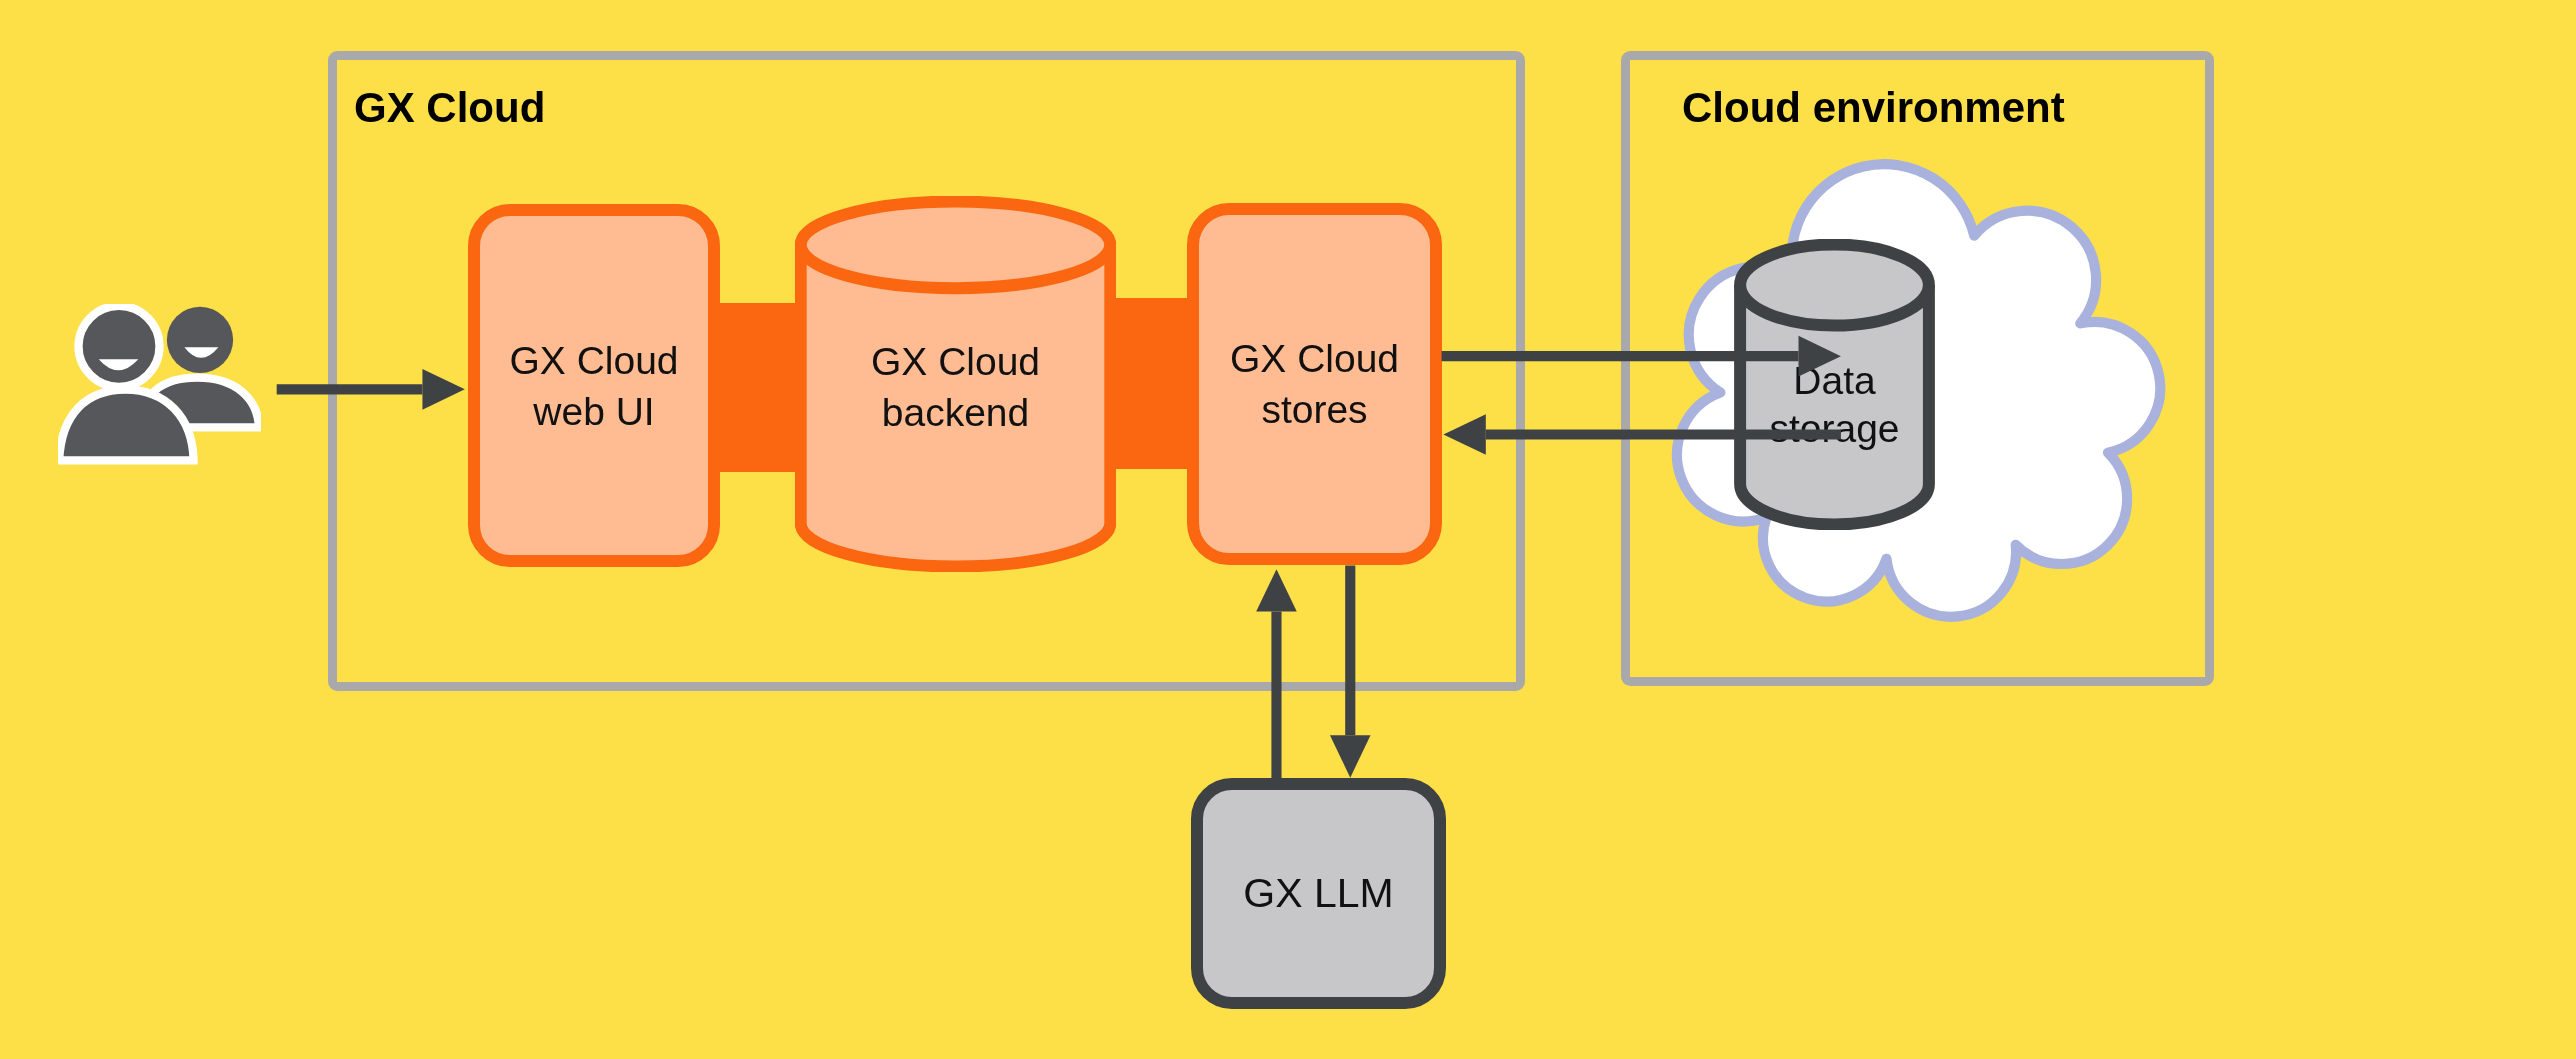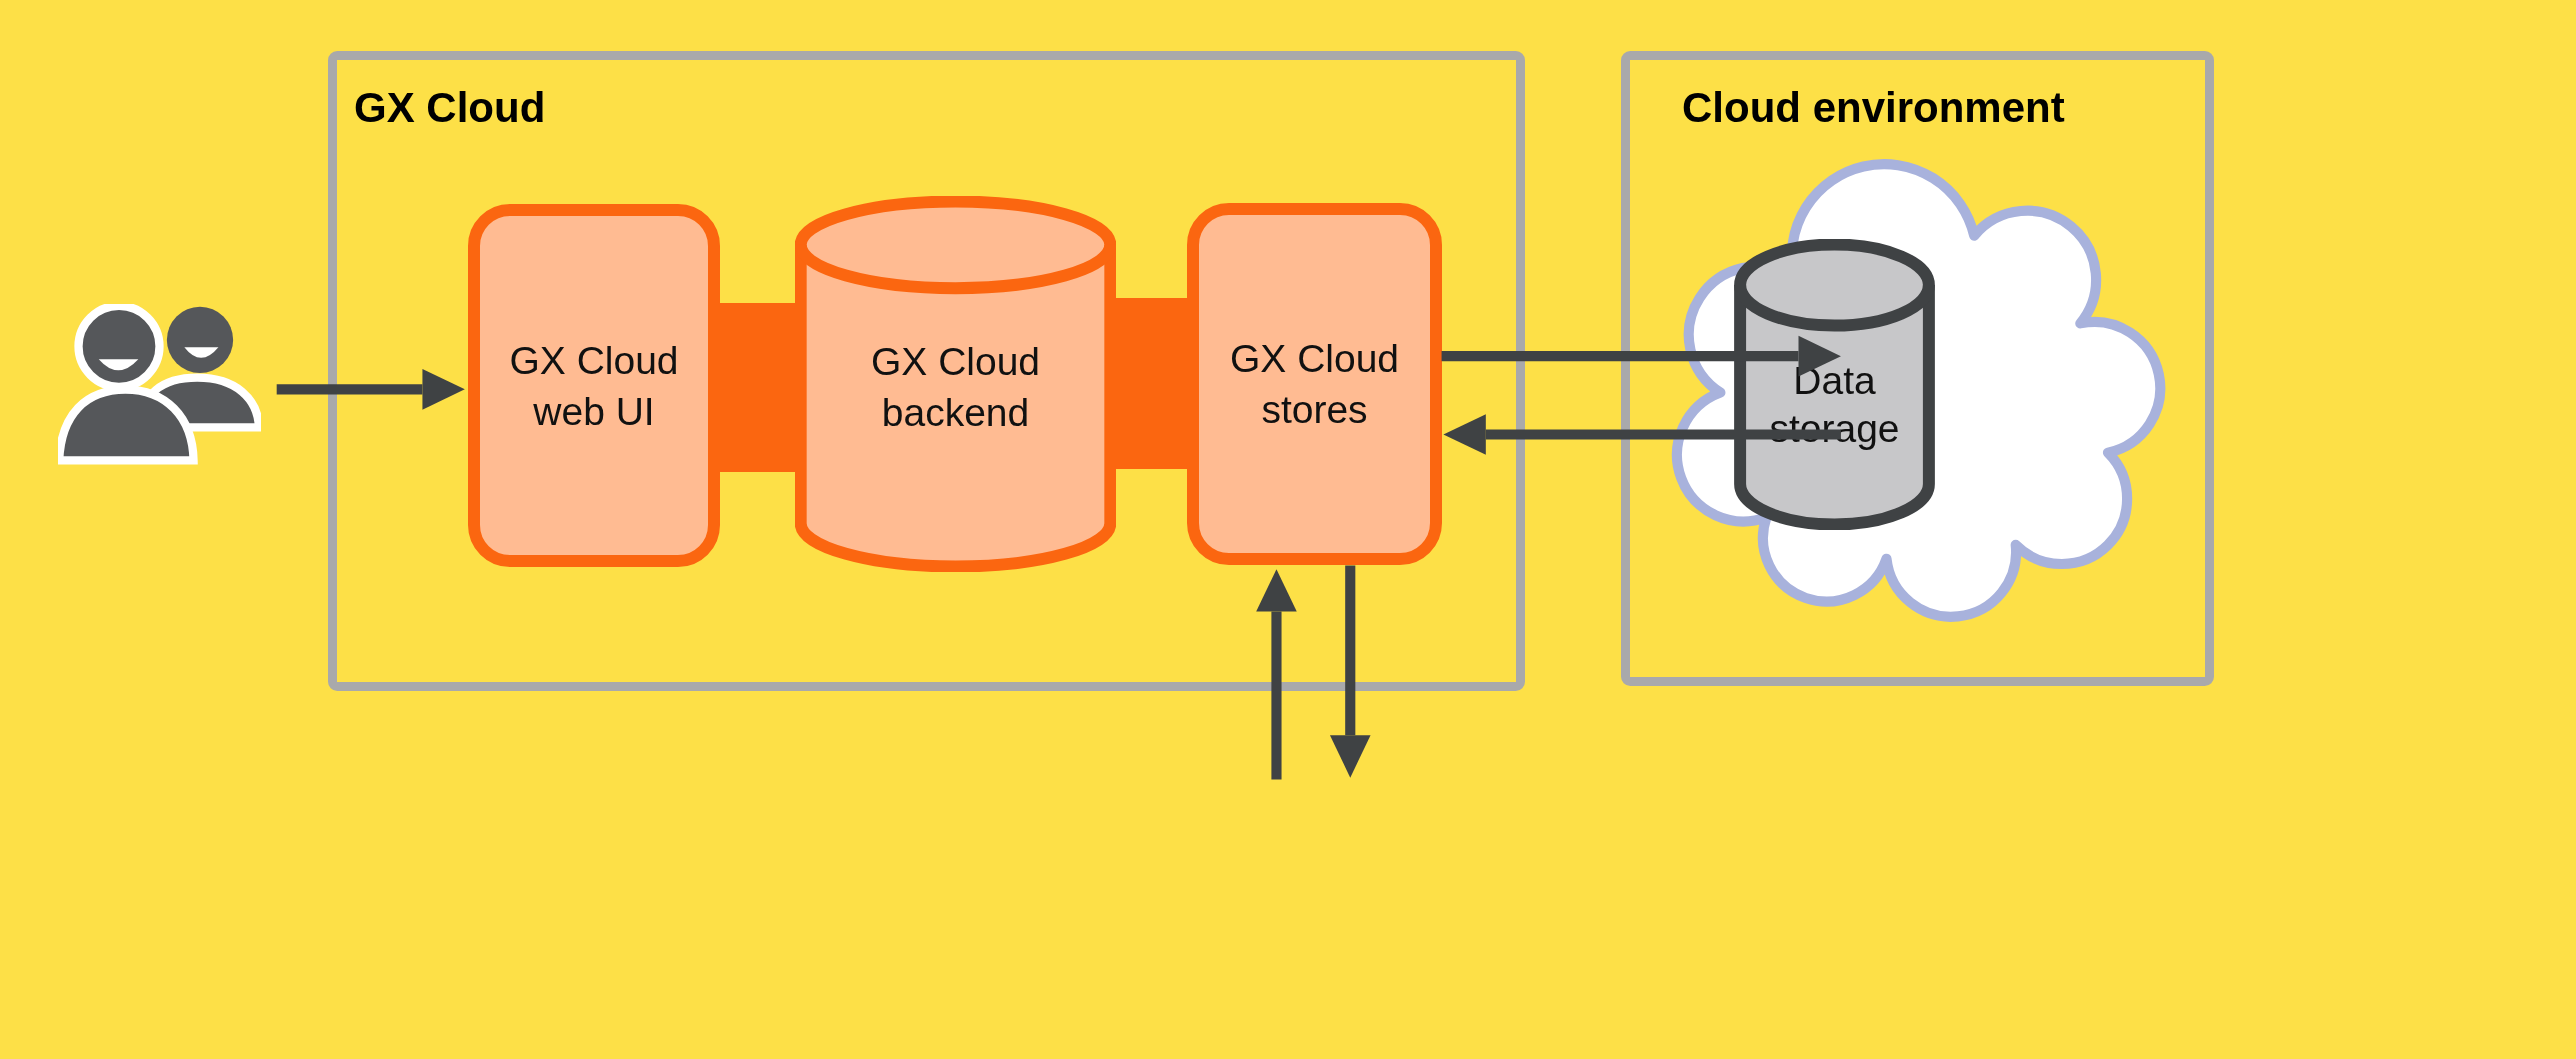--- a/index.html
+++ b/index.html
@@ -72,20 +72,23 @@
       <span class="line-span">GX Cloud</span>
       <span class="line-span">backend</span>
     </div>
   </div>
 
   <div class="node orange-node" style="left:1187px; top:203px; width:255px; height:362px;">
     <span class="line-span">GX Cloud</span>
     <span class="line-span">stores</span>
   </div>
 
+  <div class="node llm-node" style="left:1191px; top:778px; width:255px; height:231px;">
+    <span class="line-span">GX LLM</span>
+  </div>
 
   <div class="cyl-wrap" style="left:1734px; top:239px; width:201px; height:291px;">
     <svg width="201" height="291" viewBox="0 0 218 316">
       <path d="M6.5,50 A102.5,44 0 0 1 211.5,50 L211.5,266 A102.5,44 0 0 1 6.5,266 Z" fill="#C7C7C9" stroke="#3F4244" stroke-width="13"></path>
       <path d="M6.5,50 A102.5,44 0 0 0 211.5,50" fill="none" stroke="#3F4244" stroke-width="13"></path>
     </svg>
     <div class="cyl-text data-stores">
       <span class="line-span">Data</span>
       <span class="line-span">storage</span>
     </div>

